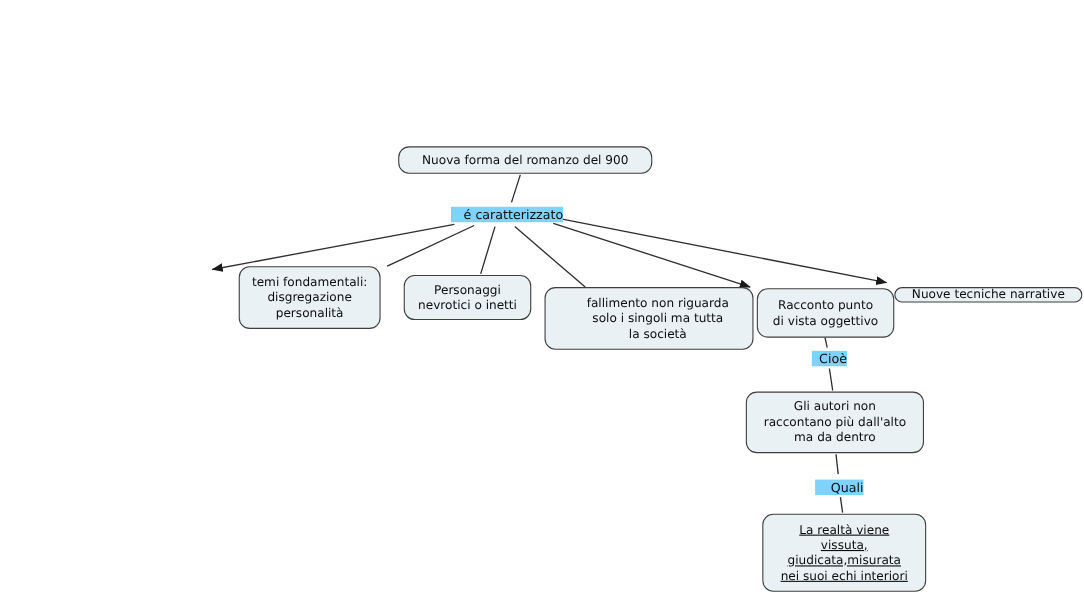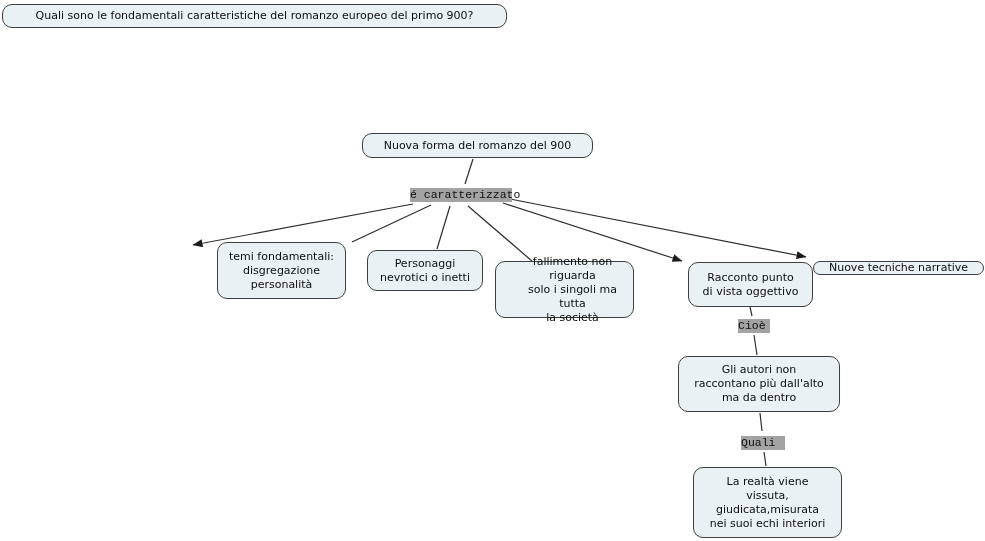--- a/index.html
+++ b/index.html
@@ -37,24 +37,23 @@
     display: flex;
     align-items: center;
     justify-content: center;
     padding: 2px 6px;
   }
   .edge-label {
     position: absolute;
     color: #0d0d0d;
     font-size: 11.5px;
     line-height: 14px;
-    text-align: left;
-    background: #a3a3a3;
+    text-align: right;
+    background: #7dd3fc;
     white-space: nowrap;
-    font-family: Liberation Mono, monospace;
   }
 </style>
 </head>
 <body>
 
 <div class="canvas">
 
   <svg class="edges" viewBox="0 0 985 541" xmlns="http://www.w3.org/2000/svg">
     <defs>
       <marker id="arrow" markerWidth="11" markerHeight="9" refX="9.5" refY="4" orient="auto" markerUnits="userSpaceOnUse">
@@ -70,49 +69,48 @@
     <line x1="468" y1="206" x2="532" y2="261" stroke="#2e2e2e" stroke-width="1.2"></line>
     <line x1="503" y1="203" x2="682" y2="261" stroke="#2e2e2e" stroke-width="1.2" marker-end="url(#arrow)"></line>
     <line x1="510" y1="199" x2="806" y2="257" stroke="#2e2e2e" stroke-width="1.2" marker-end="url(#arrow)"></line>
 
     <line x1="750" y1="307" x2="752" y2="316" stroke="#2e2e2e" stroke-width="1.2"></line>
     <line x1="754" y1="335" x2="757" y2="355" stroke="#2e2e2e" stroke-width="1.2"></line>
     <line x1="760" y1="413" x2="762" y2="431" stroke="#2e2e2e" stroke-width="1.2"></line>
     <line x1="764" y1="452" x2="766" y2="466" stroke="#2e2e2e" stroke-width="1.2"></line>
   </svg>
 
-  <div class="node" style="left:2px; top:4px; width:505px; height:24px;">Quali sono le fondamentali caratteristiche del romanzo europeo del primo 900?</div>
 
   <div class="node" style="left:362px; top:133px; width:231px; height:25px;">Nuova forma del romanzo del 900</div>
 
   <div class="edge-label" style="left:410px; top:188px; width:102px;">é caratterizzato</div>
 
 
   <div class="node" style="left:217px; top:242px; width:129px; height:57px;">temi fondamentali:
 disgregazione
 personalità</div>
 
   <div class="node" style="left:367px; top:250px; width:116px; height:41px;">Personaggi
 nevrotici o inetti</div>
 
-  <div class="node" style="left:495px; top:261px; width:139px; height:57px;padding-left:22px;">fallimento non riguarda
+  <div class="node" style="left:495px; top:261px; width:190px; height:57px;padding-left:22px;">fallimento non riguarda
 solo i singoli ma tutta
 la società</div>
 
   <div class="node" style="left:688px; top:262px; width:125px; height:45px;">Racconto punto
 di vista oggettivo</div>
 
   <div class="node" style="left:813px; top:261px; width:171px; height:14px;">Nuove tecniche narrative</div>
 
   <div class="edge-label" style="left:738px; top:319px; width:32px;">Cioè</div>
 
   <div class="node" style="left:678px; top:356px; width:162px; height:56px;">Gli autori non
 raccontano più dall'alto
 ma da dentro</div>
 
   <div class="edge-label" style="left:741px; top:436px; width:44px;">Quali</div>
 
-  <div class="node" style="left:693px; top:467px; width:149px; height:71px;">La realtà viene
+  <div class="node" style="left:693px; top:467px; width:149px; height:71px;text-decoration:underline;">La realtà viene
 vissuta,
 giudicata,misurata
 nei suoi echi interiori</div>
 
 </div>
 
 </body></html>

